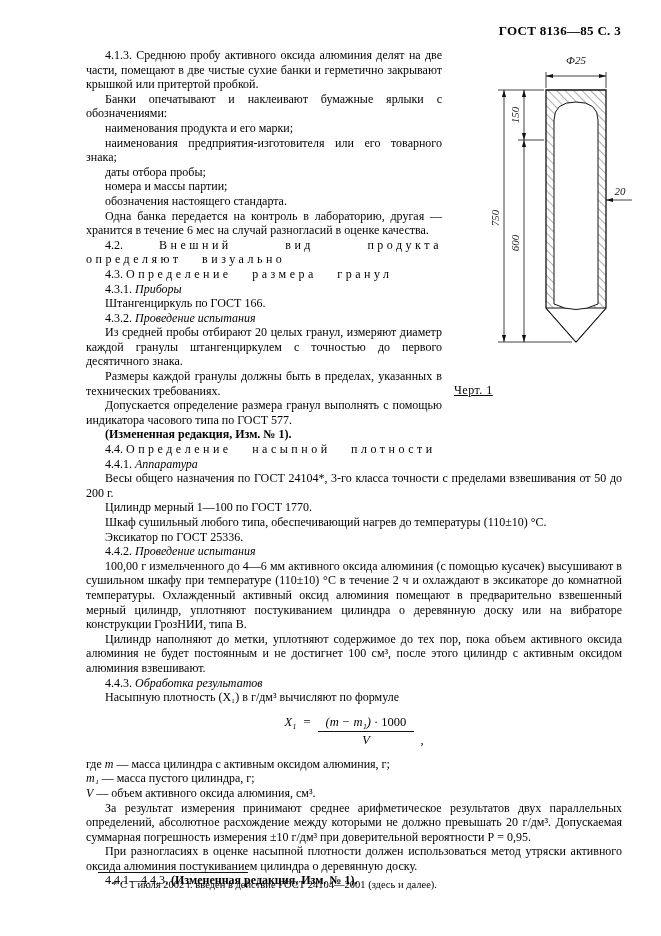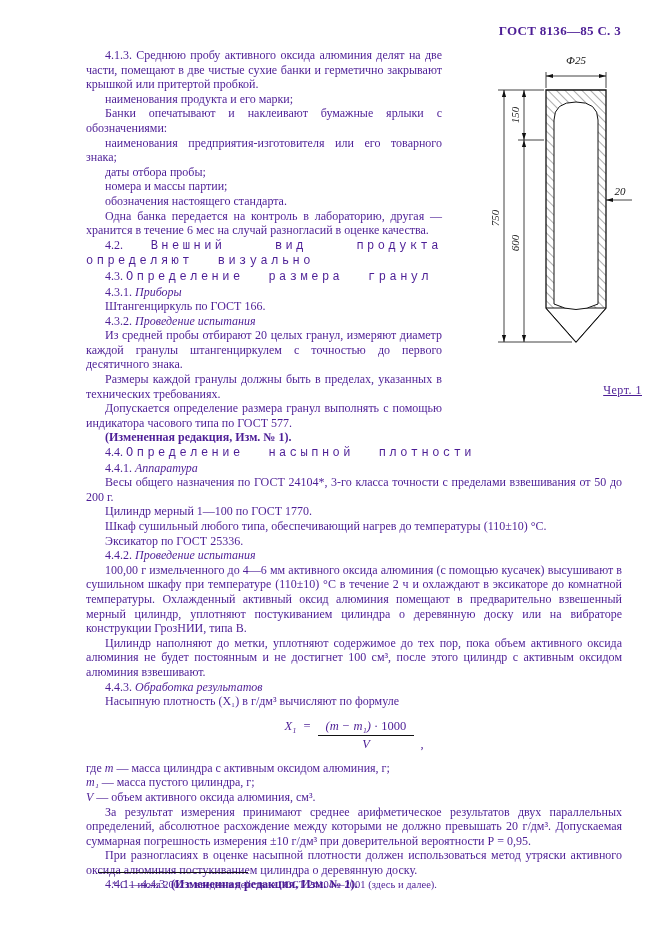--- a/index.html
+++ b/index.html
@@ -5,55 +5,55 @@
   html, body { margin: 0; padding: 0; background: #ffffff; }
   .page {
     position: relative;
     width: 661px;
     height: 936px;
     background: #fff;
     overflow: hidden;
     font-family: "Liberation Serif", "DejaVu Serif", serif;
     font-size: 12px;
     line-height: 14.6px;
-    color: #4c1d95;
+    color: #000000;
   }
   .page-header {
     position: absolute;
     top: 24px;
     right: 40px;
     font-weight: bold;
     font-size: 13px;
     letter-spacing: 0.3px;
   }
   .content {
     position: absolute;
     top: 48px;
     left: 86px;
     width: 536px;
     text-align: justify;
   }
   .content p { margin: 0; }
   .indent { text-indent: 19px; }
   .bold { font-weight: bold; }
   .it { font-style: italic; }
-  .spaced { letter-spacing: 3.5px; word-spacing: 14px; font-family: Liberation Mono, monospace; }
+  .spaced { letter-spacing: 3.5px; word-spacing: 14px; }
 
   
   .figure {
     float: right;
     width: 188px;
     margin: 0 -20px 8px 12px; 
     text-align: center;
   }
   .figure svg { display: block; margin: 0 auto; }
   .figure-caption {
     margin-top: 5px;
     font-size: 12px;
-    text-align: right;
+    text-align: left;
     letter-spacing: 0.5px;
     text-decoration: underline;
   }
 
   
   .formula-row {
     display: flex;
     justify-content: center;
     margin: 10px 0 9px 0;
     font-size: 12.5px;
@@ -136,22 +136,22 @@
         <line x1="70" y1="92" x2="70" y2="294" stroke="#111" stroke-width="0.8" marker-start="url(#arr)" marker-end="url(#arr)"></line>
         <text transform="rotate(-90 65 195)" x="65" y="195" text-anchor="middle" font-size="11" font-style="italic" fill="#111">600</text>
 
         <line x1="152" y1="152" x2="178" y2="152" stroke="#111" stroke-width="0.8" marker-start="url(#arr)"></line>
         <text x="166" y="147" text-anchor="middle" font-size="11" font-style="italic" fill="#111">20</text>
       </svg>
       <div class="figure-caption">Черт. 1</div>
     </aside>
 
     <p class="indent">4.1.3. Среднюю пробу активного оксида алюминия делят на две части, помещают в две чистые сухие банки и герметично закрывают крышкой или притертой пробкой.</p>
+    <p class="indent">Банки опечатывают и наклеивают бумажные ярлыки с обозначениями:</p>
     <p class="indent">наименования продукта и его марки;</p>
-    <p class="indent">Банки опечатывают и наклеивают бумажные ярлыки с обозначениями:</p>
     <p class="indent">наименования предприятия-изготовителя или его товарного знака;</p>
     <p class="indent">даты отбора пробы;</p>
     <p class="indent">номера и массы партии;</p>
     <p class="indent">обозначения настоящего стандарта.</p>
     <p class="indent">Одна банка передается на контроль в лабораторию, другая — хранится в течение 6 мес на случай разногласий в оценке качества.</p>
 
     <p class="indent"><span>4.2.</span> <span class="spaced">Внешний вид продукта определяют визуально</span></p>
     <p class="indent"><span>4.3.</span> <span class="spaced">Определение размера гранул</span></p>
 
     <p class="indent"><span>4.3.1.</span> <span class="it">Приборы</span></p>

